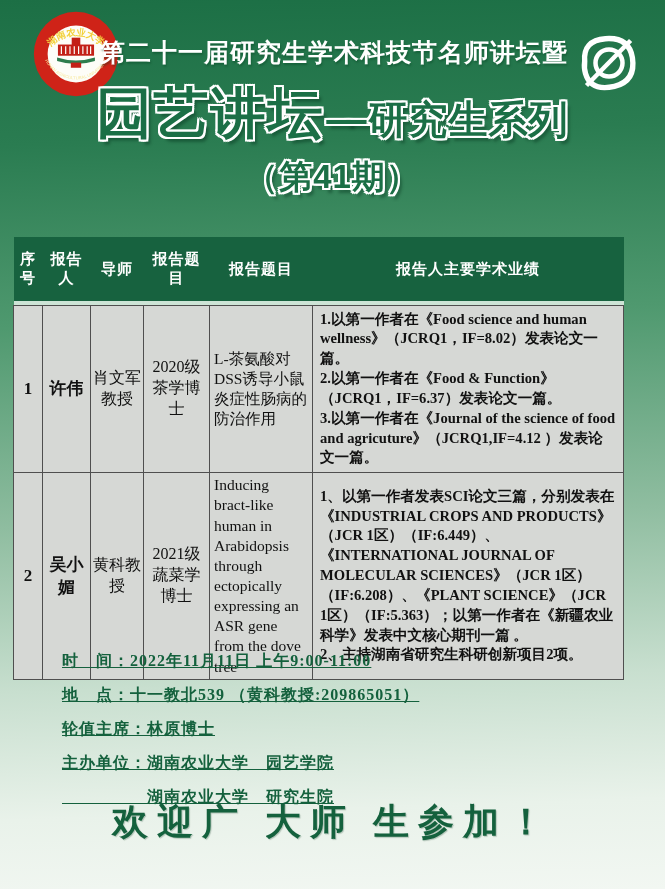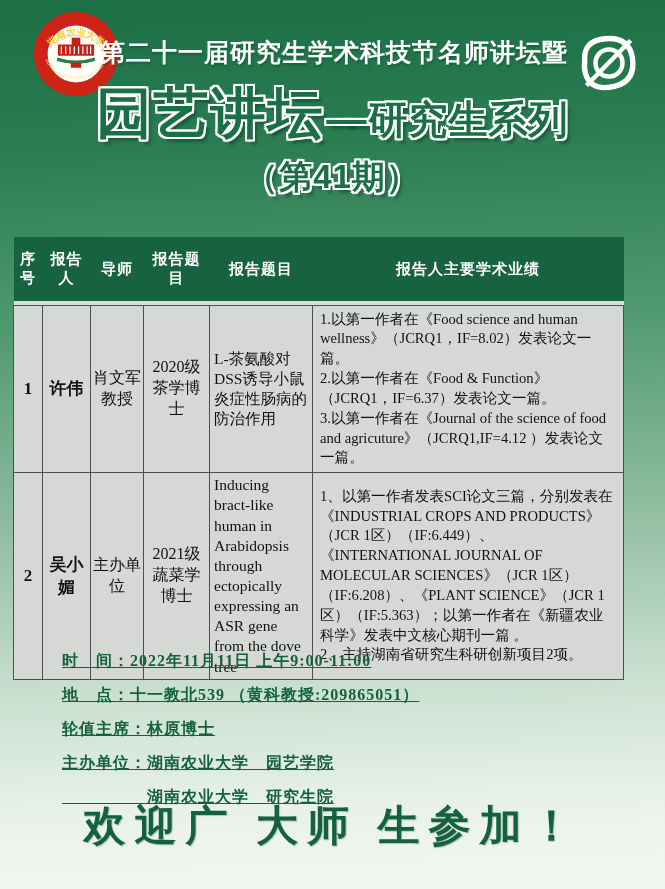--- a/index.html
+++ b/index.html
@@ -55,32 +55,33 @@
     font-family:"Liberation Serif",serif;vertical-align:middle;
   }
   .grid tr.datarow{height:147px;}
   .c-center{text-align:center;}
   .cell-no,.cell-speaker{font-size:17px;font-weight:bold;}
   .cell-advisor,.cell-grade{font-size:16px;padding:0 2px;}
   .cell-topic{font-size:15.5px;padding:2px 4px;text-align:left;line-height:1.3;margin-top:17px;}
   .cell-ach{
     font-size:14.6px;padding:4px 7px;text-align:left;line-height:1.36;
     white-space:pre-line;
+    font-weight:bold;
   }
   
   .details{
     position:absolute;left:62px;top:644px;color:var(--detail-green);
     font-family:"Liberation Serif",serif;font-weight:bold;
     font-size:16px;line-height:34px;letter-spacing:1px;text-decoration:underline;
   }
   
   .welcome{
     position:absolute;left:0;right:0;top:798px;text-align:center;
     font-family:"Liberation Serif",serif;font-weight:bold;
-    font-size:42px;color:var(--detail-green);letter-spacing:9px;
+    font-size:36px;color:var(--detail-green);letter-spacing:9px;
     text-shadow:1px 1px 1px rgba(0,50,25,.25);
   }
 </style>
 </head>
 <body>
 
 <div class="poster">
 
   <svg class="emblem" viewBox="0 0 100 100">
     <circle cx="50" cy="50" r="49" fill="#cf2318"></circle>
@@ -157,21 +158,21 @@
         <td class="cell-advisor c-center">肖文军教授</td>
         <td class="cell-grade c-center">2020级茶学博士</td>
         <td class="cell-topic">L-茶氨酸对DSS诱导小鼠炎症性肠病的防治作用</td>
         <td class="cell-ach">1.以第一作者在《Food science and human wellness》（JCRQ1，IF=8.02）发表论文一篇。
 2.以第一作者在《Food &amp; Function》（JCRQ1，IF=6.37）发表论文一篇。
 3.以第一作者在《Journal of the science of food and agricuture》（JCRQ1,IF=4.12 ）发表论文一篇。</td>
       </tr>
       <tr class="datarow">
         <td class="cell-no c-center">2</td>
         <td class="cell-speaker c-center">吴小媚</td>
-        <td class="cell-advisor c-center">主办单位</td>
+        <td class="cell-advisor c-center">黄科教授</td>
         <td class="cell-grade c-center">2021级蔬菜学博士</td>
         <td class="cell-topic">Inducing bract-like human in Arabidopsis through ectopically expressing an ASR gene from the dove tree</td>
         <td class="cell-ach">1、以第一作者发表SCI论文三篇，分别发表在《INDUSTRIAL CROPS AND PRODUCTS》（JCR 1区）（IF:6.449）、《INTERNATIONAL JOURNAL OF MOLECULAR SCIENCES》（JCR 1区）（IF:6.208）、《PLANT SCIENCE》（JCR 1区）（IF:5.363）；以第一作者在《新疆农业科学》发表中文核心期刊一篇 。
 2、主持湖南省研究生科研创新项目2项。</td>
       </tr>
     </tbody>
   </table>
 
   <div class="details">
     <div>时　间：2022年11月11日 上午9:00-11:00</div>

